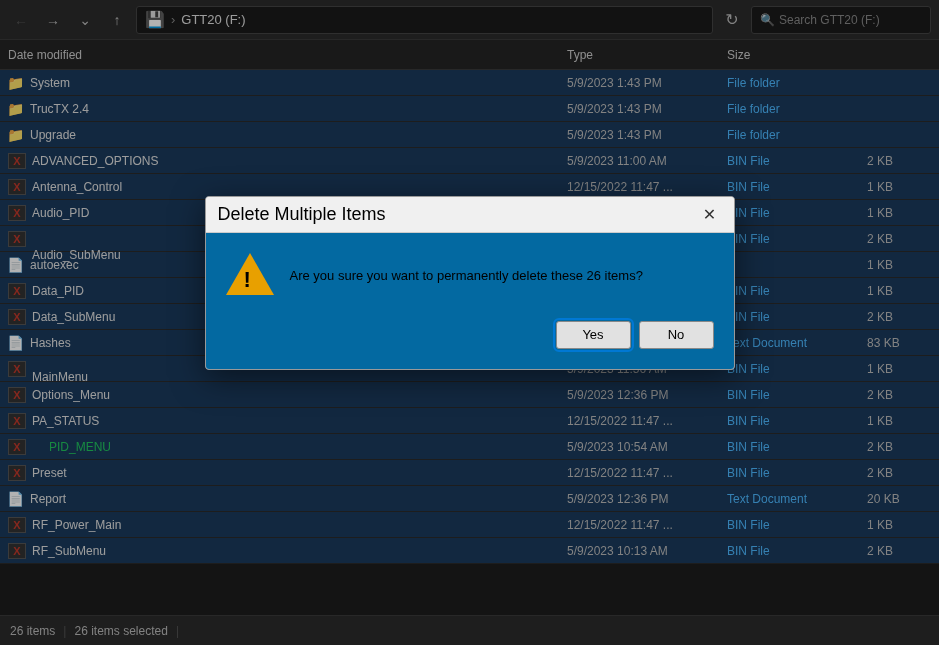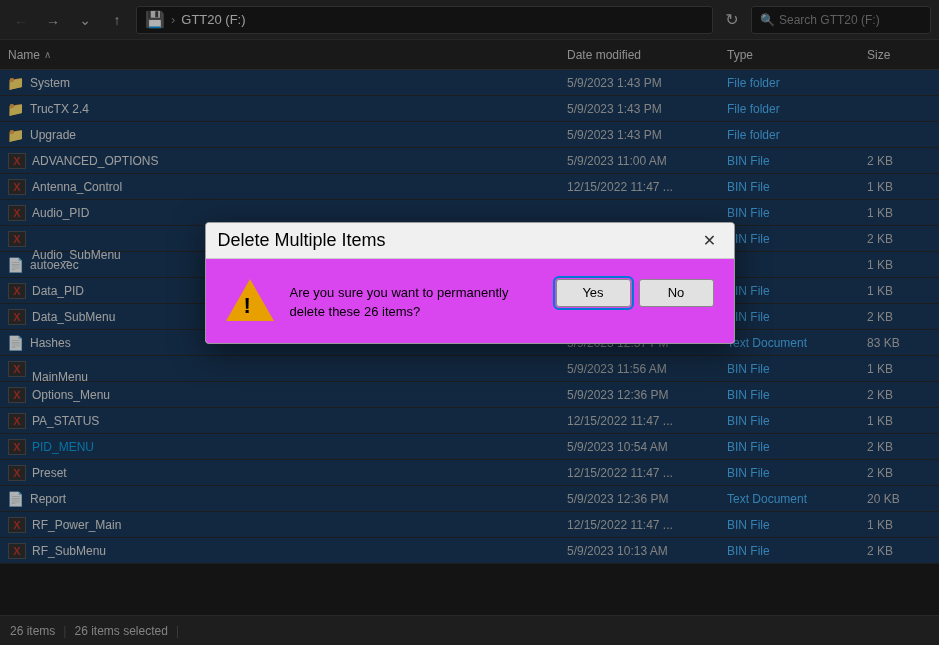--- a/index.html
+++ b/index.html
@@ -178,23 +178,23 @@
       width: 24px; height: 24px;
       background: none; border: none;
       font-size: 16px; color: #333;
       cursor: pointer;
       display: flex; align-items: center; justify-content: center;
       border-radius: 3px;
     }
     .dialog-body {
       padding: 20px 20px 16px 20px;
       display: flex;
-      flex-direction: row;
+      flex-direction: column;
       gap: 20px;
-      background: #d946ef;
+      background: #0369a1;
     }
     .dialog-message-row {
       display: flex;
       align-items: center;
       gap: 16px;
     }
     .warning-icon {
       width: 48px; height: 48px;
       flex-shrink: 0;
       position: relative;
@@ -257,24 +257,20 @@
   </div>
   <button class="refresh-btn">↻</button>
   <div class="search-bar">
     <span>🔍</span>
     <span>Search GTT20 (F:)</span>
   </div>
 </div>
 
 <div class="col-headers">
   <div class="col-header">
-    <span>Name</span>
-    <span class="sort-arrow">∧</span>
-  </div>
-  <div class="col-header">
     <span>Date modified</span>
   </div>
   <div class="col-header">
     <span>Type</span>
   </div>
   <div class="col-header">
     <span>Size</span>
   </div>
 </div>
 
@@ -485,21 +481,21 @@
       <div class="file-cell">
         <span style="color:#4db8ff;">BIN File</span>
       </div>
       <div class="file-cell size-cell">
         <span style="color:#bbb;">1 KB</span>
       </div>
     </div>
     <div class="file-row selected">
       <div class="file-cell">
         <span class="file-icon bin-icon" style="color:#c0392b;font-weight:bold;font-size:11px;width:18px;height:16px;background:#333;display:inline-flex;align-items:center;justify-content:center;border:1px solid #555;">X</span>
-        <span style="color:#0ea5e9;">PID_MENU</span>
+        <span style="color:#22c55e;margin-left:17px;">PID_MENU</span>
       </div>
       <div class="file-cell">
         <span style="color:#bbb;">5/9/2023 10:54 AM</span>
       </div>
       <div class="file-cell">
         <span style="color:#4db8ff;">BIN File</span>
       </div>
       <div class="file-cell size-cell">
         <span style="color:#bbb;">2 KB</span>
       </div>

